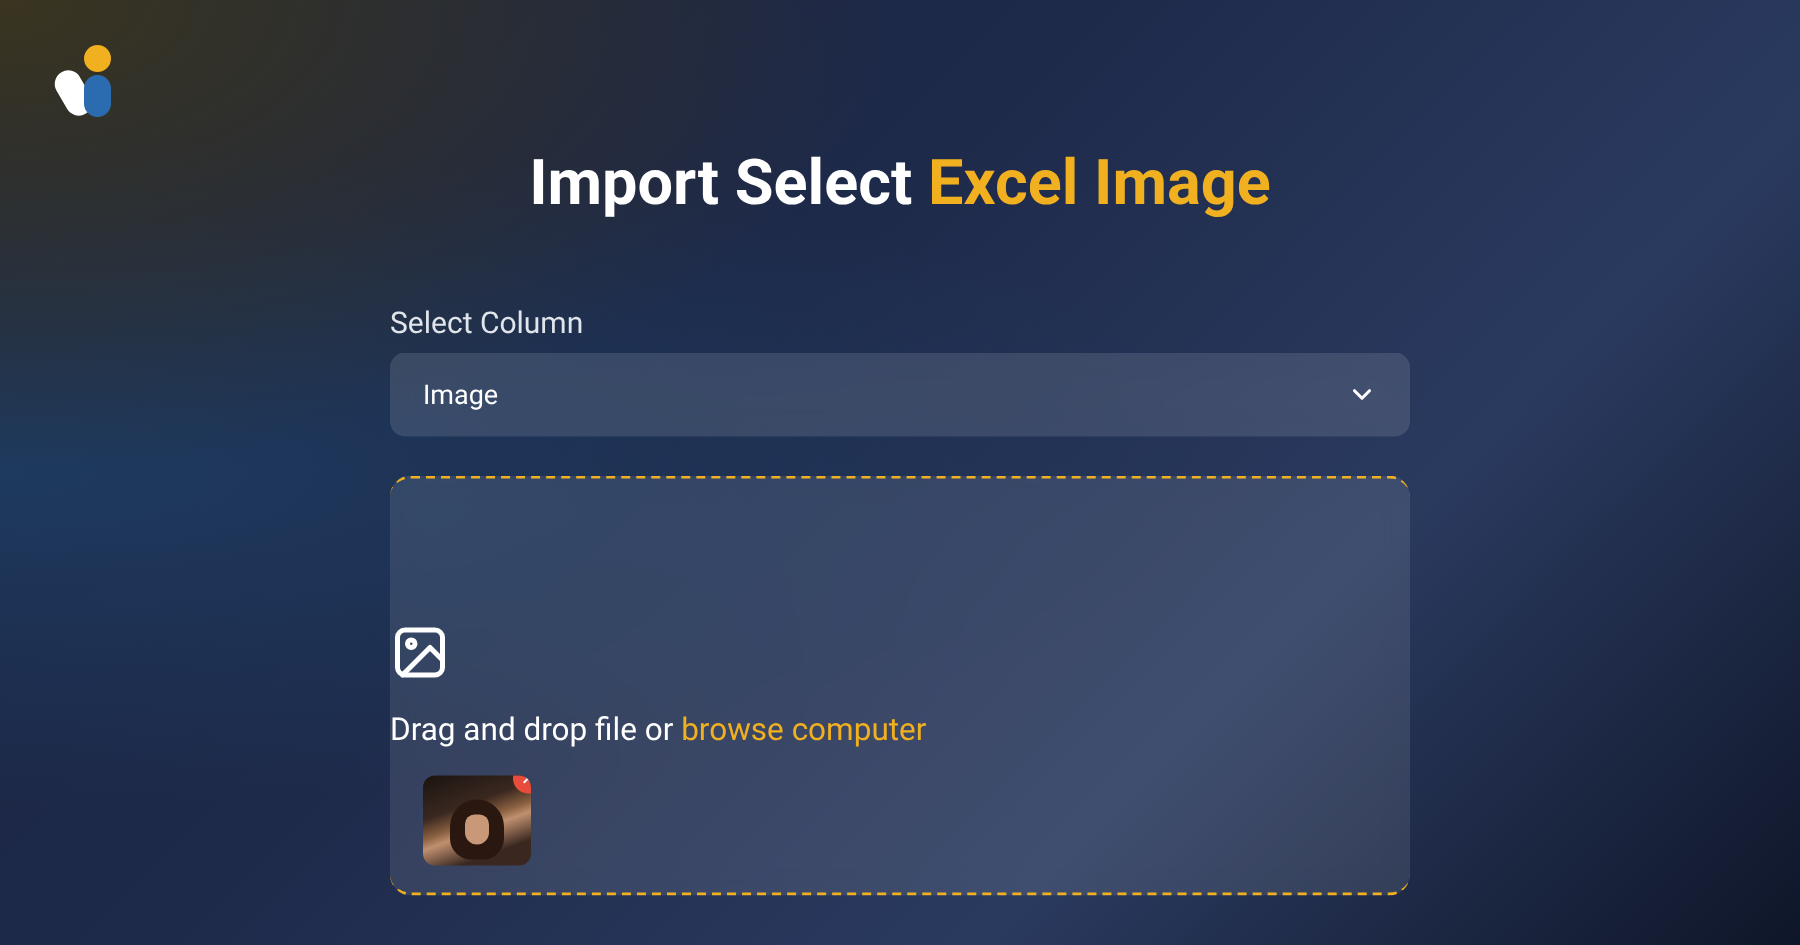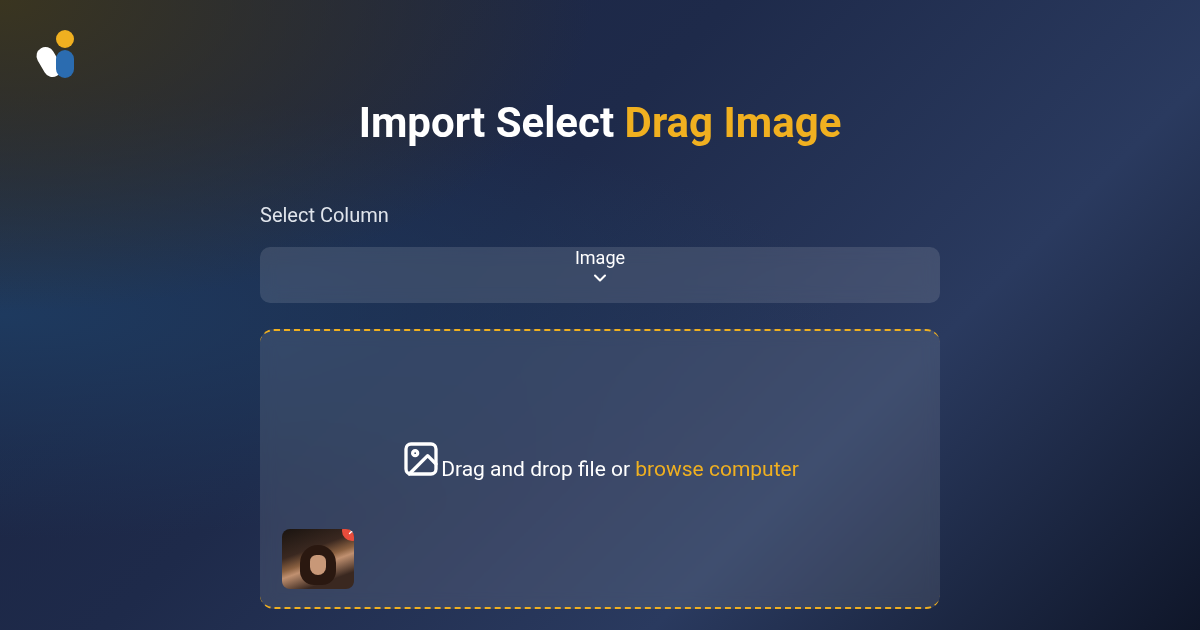--- a/index.html
+++ b/index.html
@@ -77,36 +77,36 @@
       color: #f0b020;
     }
     
     .form-area {
       width: 680px;
     }
     
     .label {
       font-size: 20px;
       color: #e0e5ec;
-      margin-bottom: 20px;
+      margin-bottom: 8px;
       font-weight: 400;
     }
     
     .select-box {
       width: 100%;
       height: 56px;
       background: rgba(255, 255, 255, 0.12);
       backdrop-filter: blur(8px);
       border-radius: 10px;
       display: flex;
       align-items: center;
+      justify-content: space-between;
       padding: 0 22px;
       cursor: pointer;
       margin-bottom: 26px;
-      flex-direction: column;
     }
     
     .select-value {
       color: #ffffff;
       font-size: 18px;
     }
     
     .chevron {
       width: 20px;
       height: 20px;
@@ -114,22 +114,22 @@
     
     .upload-box {
       width: 100%;
       height: 280px;
       background: rgba(255, 255, 255, 0.10);
       backdrop-filter: blur(8px);
       border-radius: 14px;
       border-top: 2px dashed #f0b020;
       border-bottom: 2px dashed #f0b020;
       display: flex;
-      flex-direction: row;
-      align-items: center;
+      flex-direction: column;
+      align-items: flex-start;
       justify-content: center;
       position: relative;
       cursor: pointer;
     }
     
     .upload-icon {
       width: 40px;
       height: 40px;
       margin-bottom: 20px;
     }
@@ -207,21 +207,21 @@
 
 <div class="logo">
   <div class="logo-bar-white"></div>
   <div class="logo-bar-blue"></div>
   <div class="logo-dot"></div>
 </div>
 
 <div class="container">
   <h1 class="title">
     <span>Import Select</span>
-    <span class="title-accent">Drag Image</span>
+    <span class="title-accent">Excel Image</span>
   </h1>
 
   <div class="form-area">
     <div class="label">Select Column</div>
 
     <div class="select-box">
       <span class="select-value">Image</span>
       <svg class="chevron" viewBox="0 0 24 24" fill="none" stroke="#ffffff" stroke-width="2.5" stroke-linecap="round" stroke-linejoin="round">
         <polyline points="6 9 12 15 18 9"></polyline>
       </svg>

